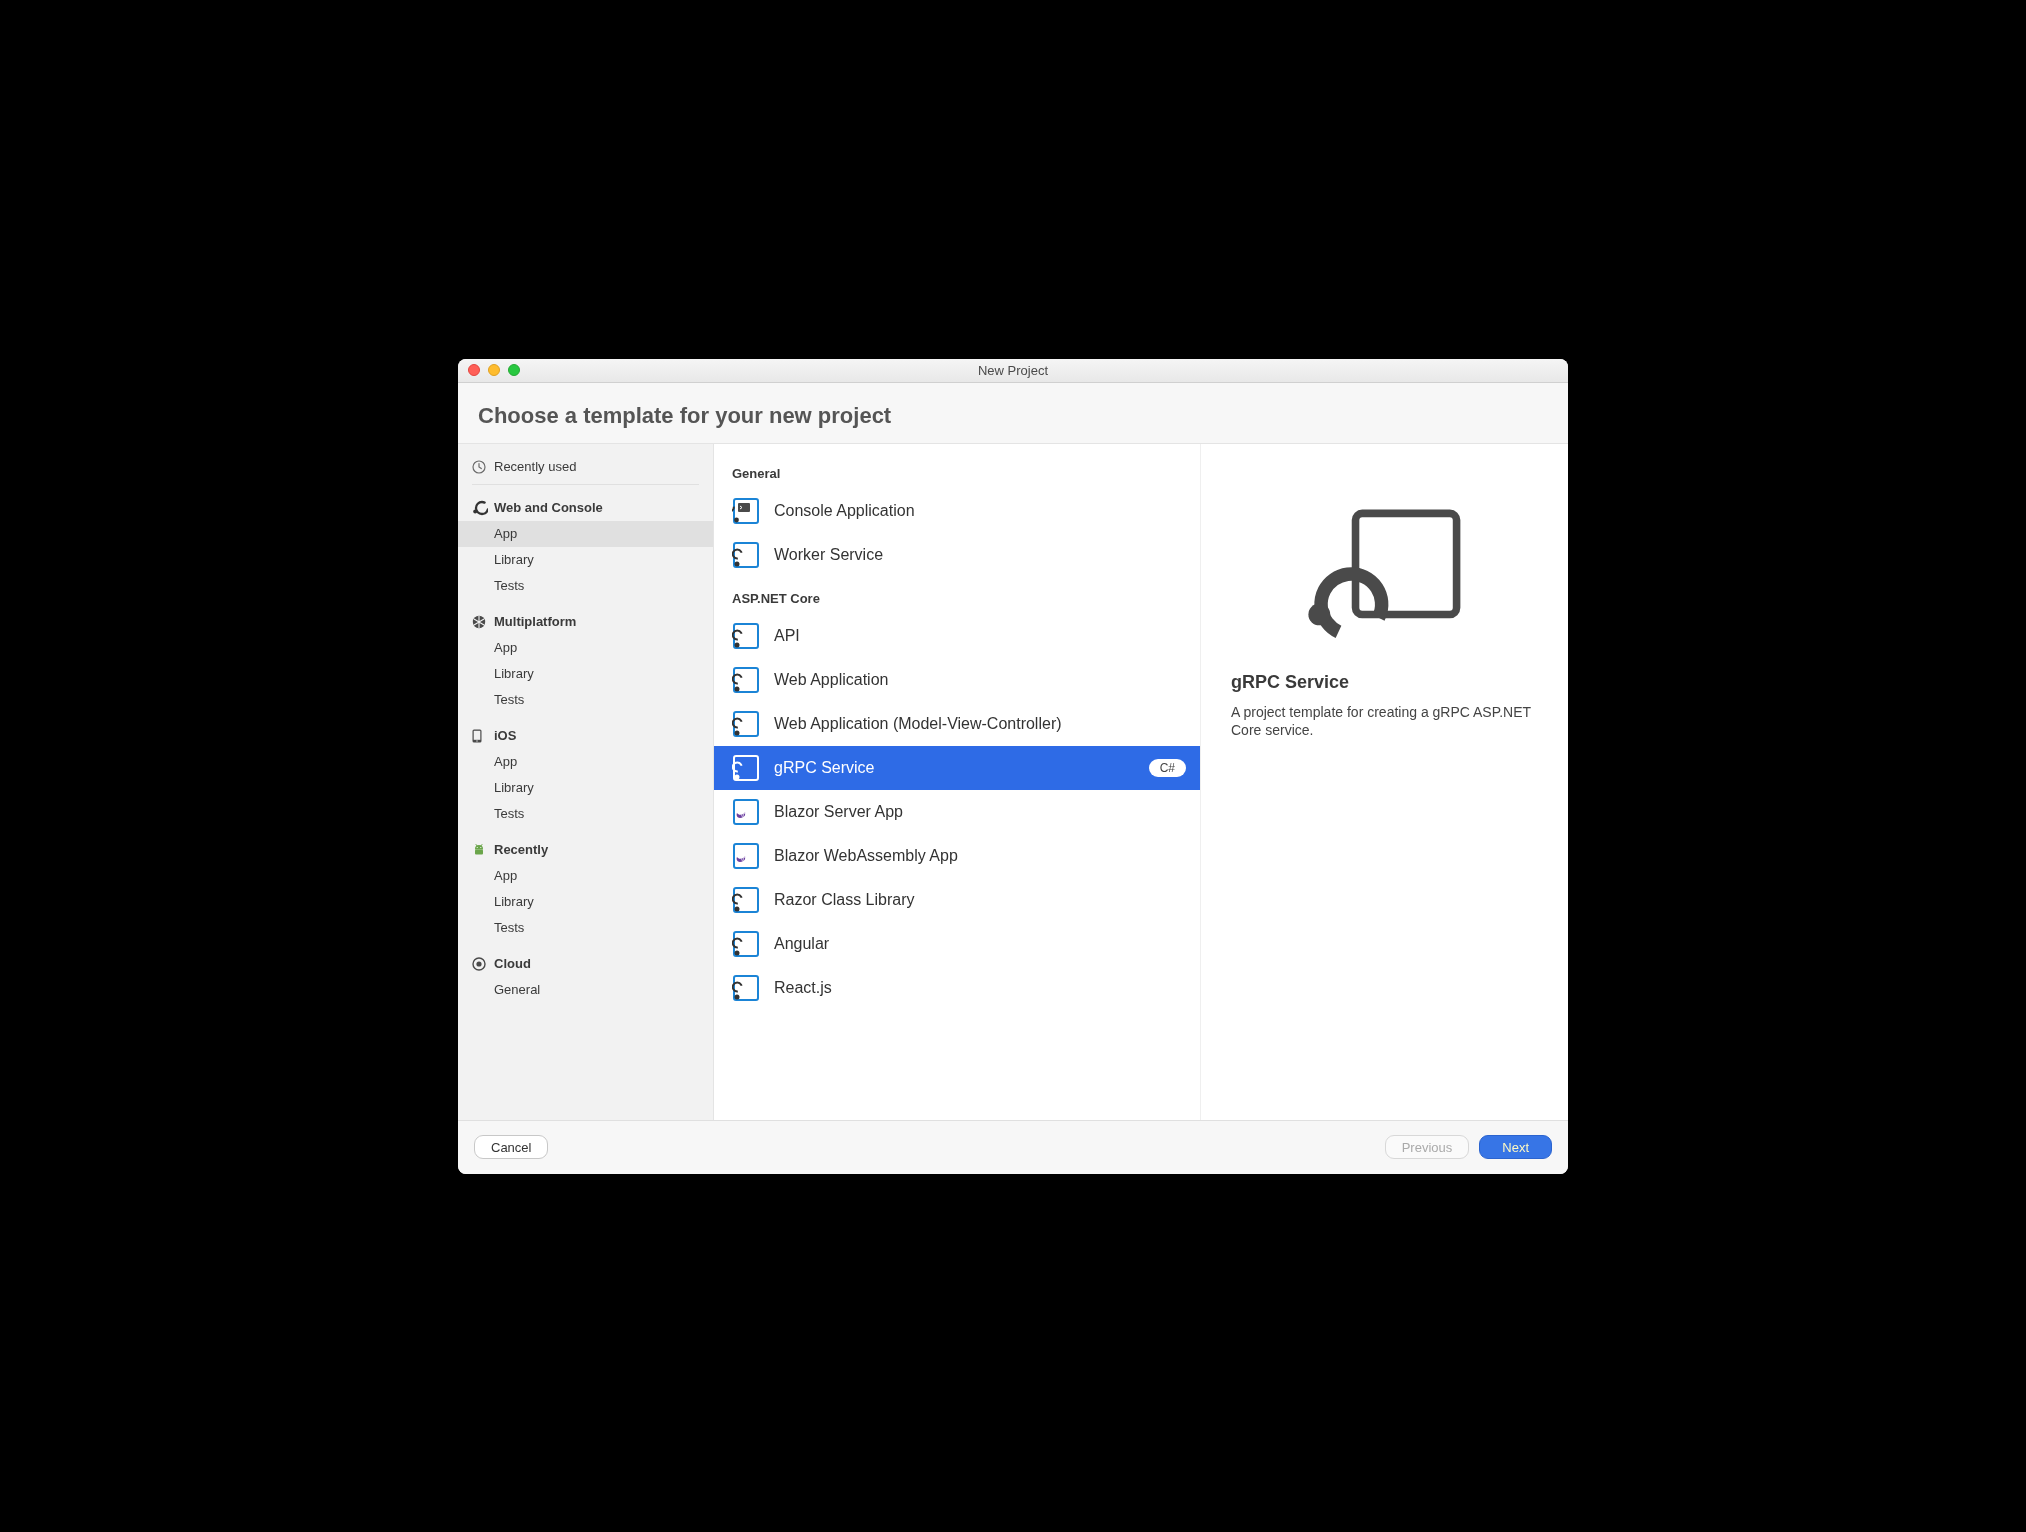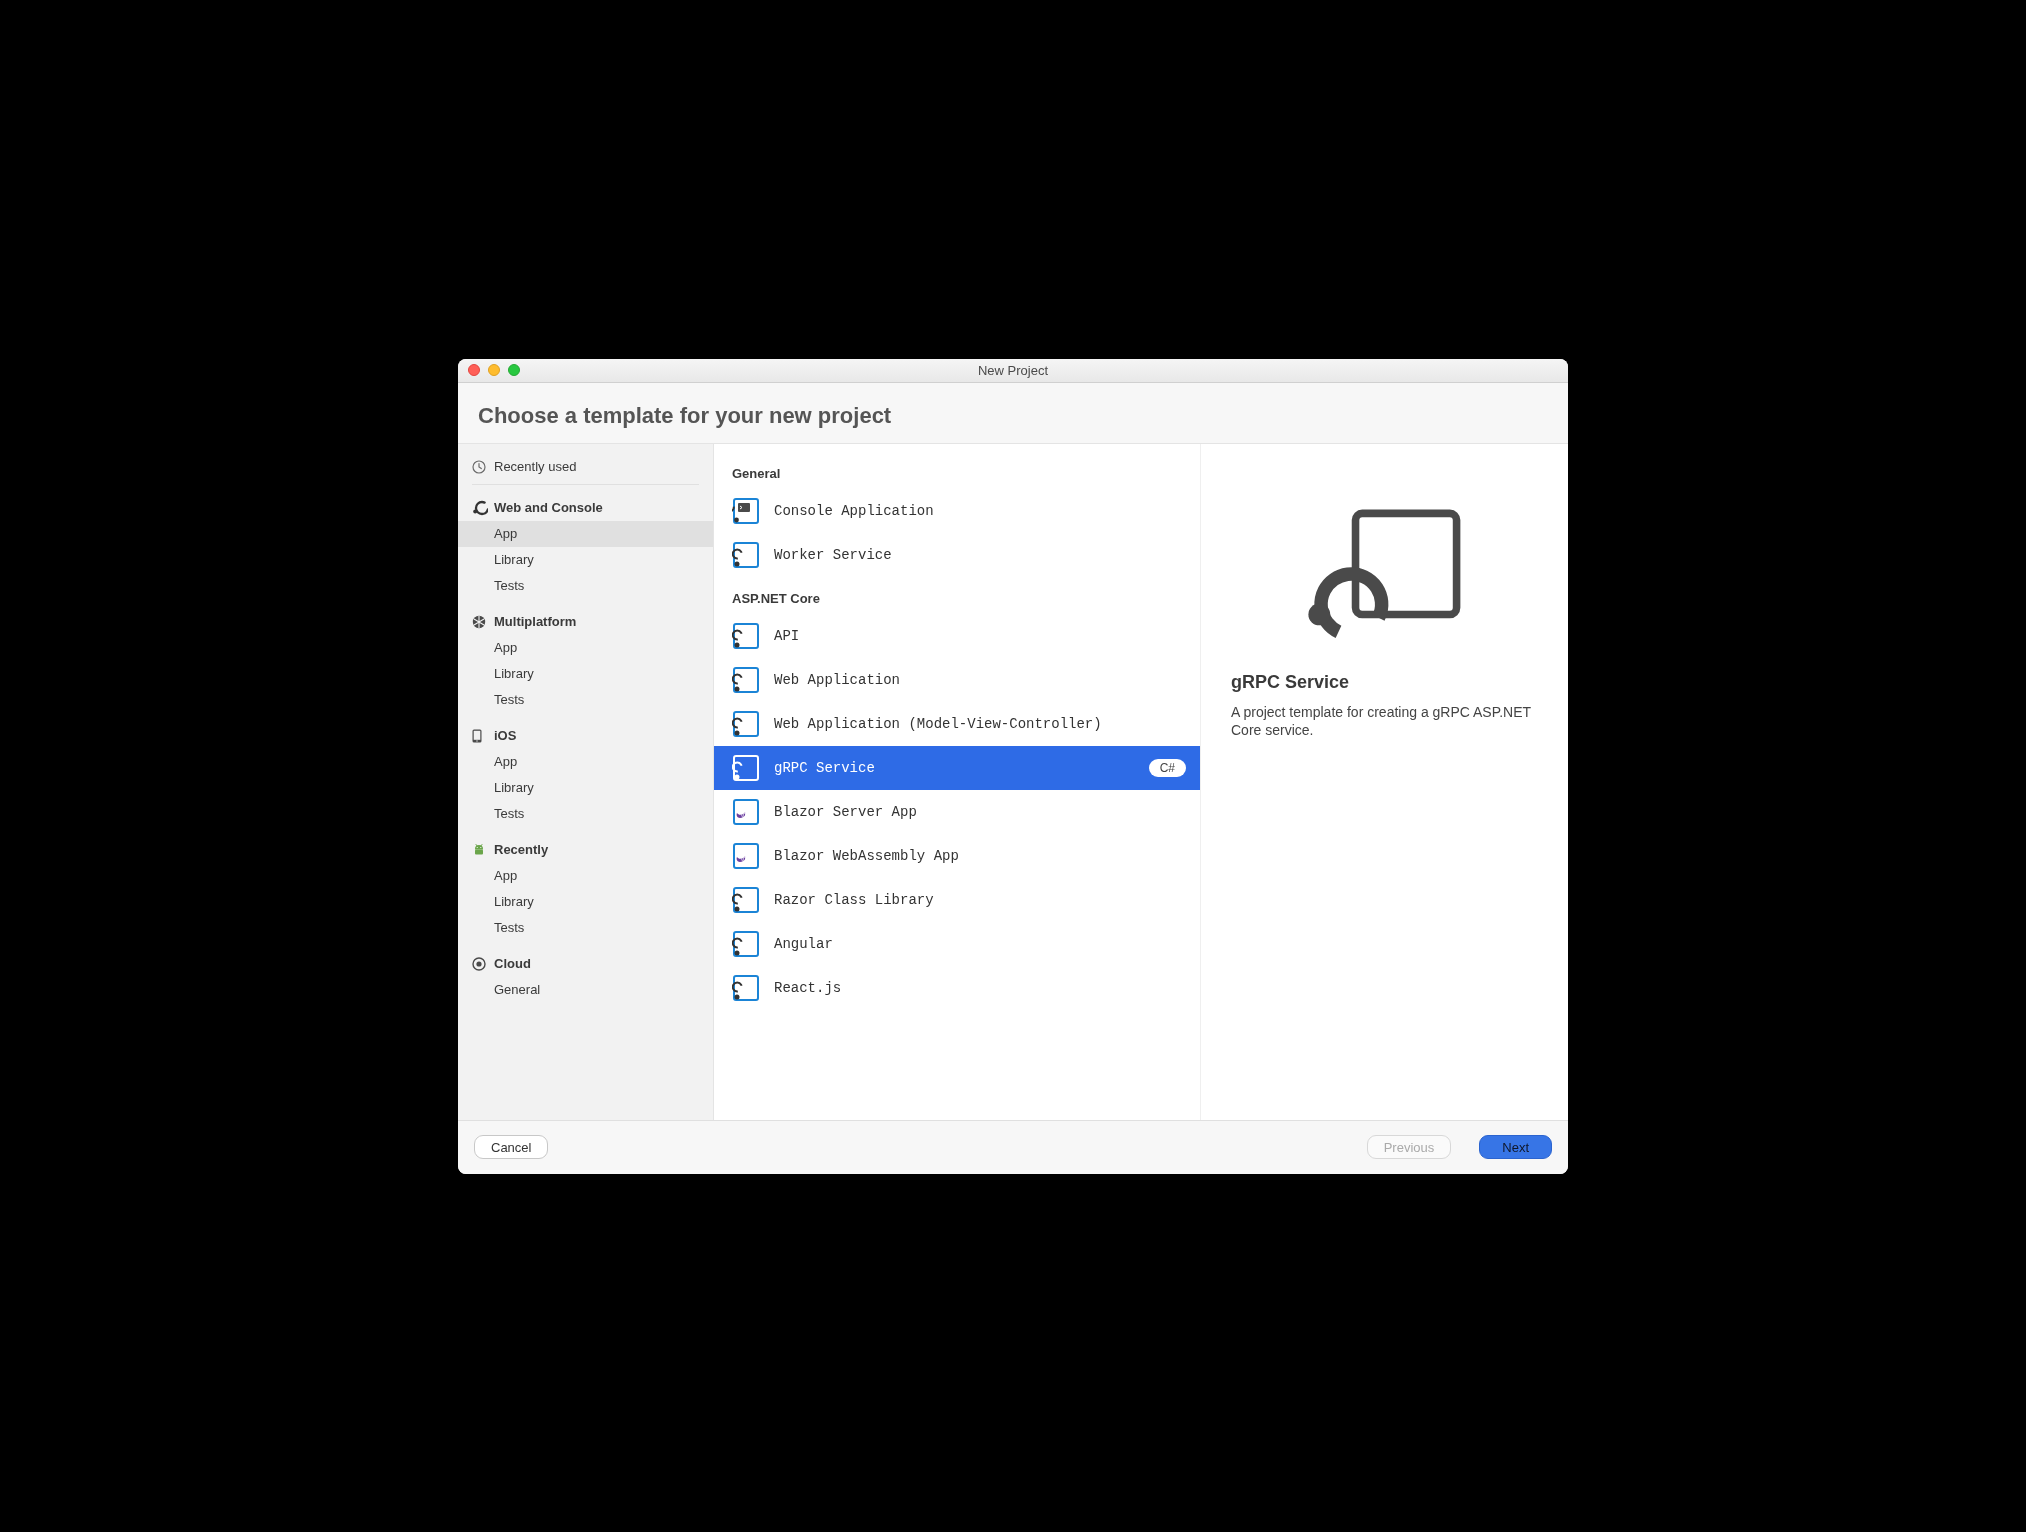--- a/index.html
+++ b/index.html
@@ -104,21 +104,21 @@
     cursor: default;
   }
   .tmpl-row.selected {
     background: #2e6be6;
     color: #fff;
   }
   .tmpl-icon {
     width: 28px; height: 28px; flex: 0 0 28px;
     display: inline-flex; align-items: center; justify-content: center;
   }
-  .tmpl-label { flex: 1; font-size: 14px; color: #333; font-family: Liberation Mono, monospace; }
+  .tmpl-label { flex: 1; font-size: 16px; color: #333; }
   .tmpl-row.selected .tmpl-label { color: #fff; }
   .lang-pill {
     background: #fff; color: #444;
     border-radius: 11px;
     padding: 2px 11px;
     font-size: 12px;
     font-weight: 500;
   }
 
   
@@ -156,23 +156,22 @@
     background: #fff;
     font-size: 13px;
     color: #333;
     display: inline-flex; align-items: center; justify-content: center;
     cursor: pointer;
   }
   .btn.disabled { color: #aaa; border-color: #d8d8d8; background: #fafafa; }
   .btn.primary {
     background: #3775e6;
     border-color: #2b64cf;
-    color: #0f172a;
+    color: #fef9c3;
     padding: 0 22px;
-    margin-left: 18px;
   }
 </style>
 </head>
 <body>
 
 <div class="window">
 
   <div class="titlebar">
     <div class="traffic">
       <span class="dot-red"></span>

